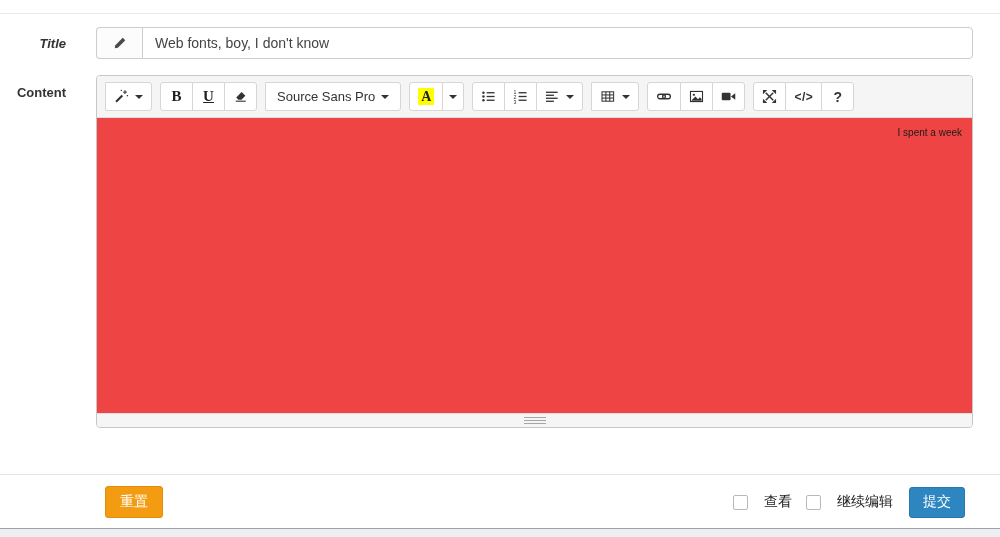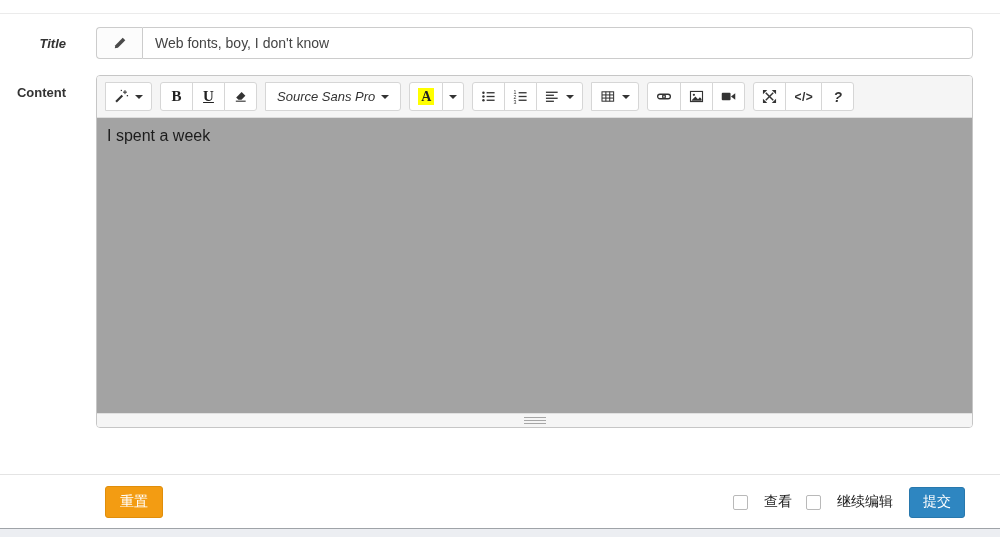--- a/index.html
+++ b/index.html
@@ -44,41 +44,41 @@
     padding:6px 6px 6px 8px;display:flex;align-items:center;flex-wrap:nowrap;
   }
   .btn-group{display:flex;margin-right:8px;}
   .tb-btn{
     height:29px;min-width:33px;box-sizing:border-box;background:#fff;
     border:1px solid #d6d6d6;display:flex;align-items:center;justify-content:center;
     padding:0 8px;cursor:pointer;font-size:14px;color:#333;
   }
   .tb-btn + .tb-btn{margin-left:-1px;}
   .btn-group .tb-btn:first-child{border-radius:3px 0 0 3px;}
-  .btn-group .tb-btn:last-child{border-radius:0 3px 3px 0;font-style:italic;}
+  .btn-group .tb-btn:last-child{border-radius:0 3px 3px 0;}
   .caret{
     display:inline-block;width:0;height:0;
     border-left:4px solid transparent;border-right:4px solid transparent;
     border-top:4.5px solid #333;
   }
   .caret.gap{margin-left:6px;}
   .serif-b{font-family:"Liberation Serif", serif;font-weight:bold;font-size:15px;color:#222;}
   .serif-u{font-family:"Liberation Serif", serif;font-weight:bold;font-size:15px;color:#222;text-decoration:underline;}
   .font-btn{padding:0 11px;font-size:13px;color:#333;}
   .a-hl{
     font-family:"Liberation Serif", serif;font-weight:bold;font-size:14px;color:#222;
     background:#ffff00;padding:0 3px;line-height:17px;
   }
   .codeview-txt{font-size:12px;font-weight:bold;letter-spacing:0.5px;}
   .help-txt{font-size:14px;font-weight:bold;}
   .ticon{display:block;}
 
   .editarea{
-    flex:1;background:#a3a3a3;padding:9px 10px;font-size:16px;color:#1c1c1c;
-    outline:none;overflow:hidden;
+    flex:1;background:#ef4444;padding:9px 10px;font-size:10px;color:#1c1c1c;
+    outline:none;overflow:hidden;text-align:right;
   }
   .statusbar{
     height:13px;background:#f5f5f5;border-top:1px solid #e0e0e0;
     border-radius:0 0 3px 3px;display:flex;align-items:center;justify-content:center;
   }
   .resize-handle{width:22px;display:flex;flex-direction:column;gap:2px;cursor:ns-resize;}
   .resize-handle .bar{height:1px;background:#a6a6a6;}
 
   
   .reset-btn{

